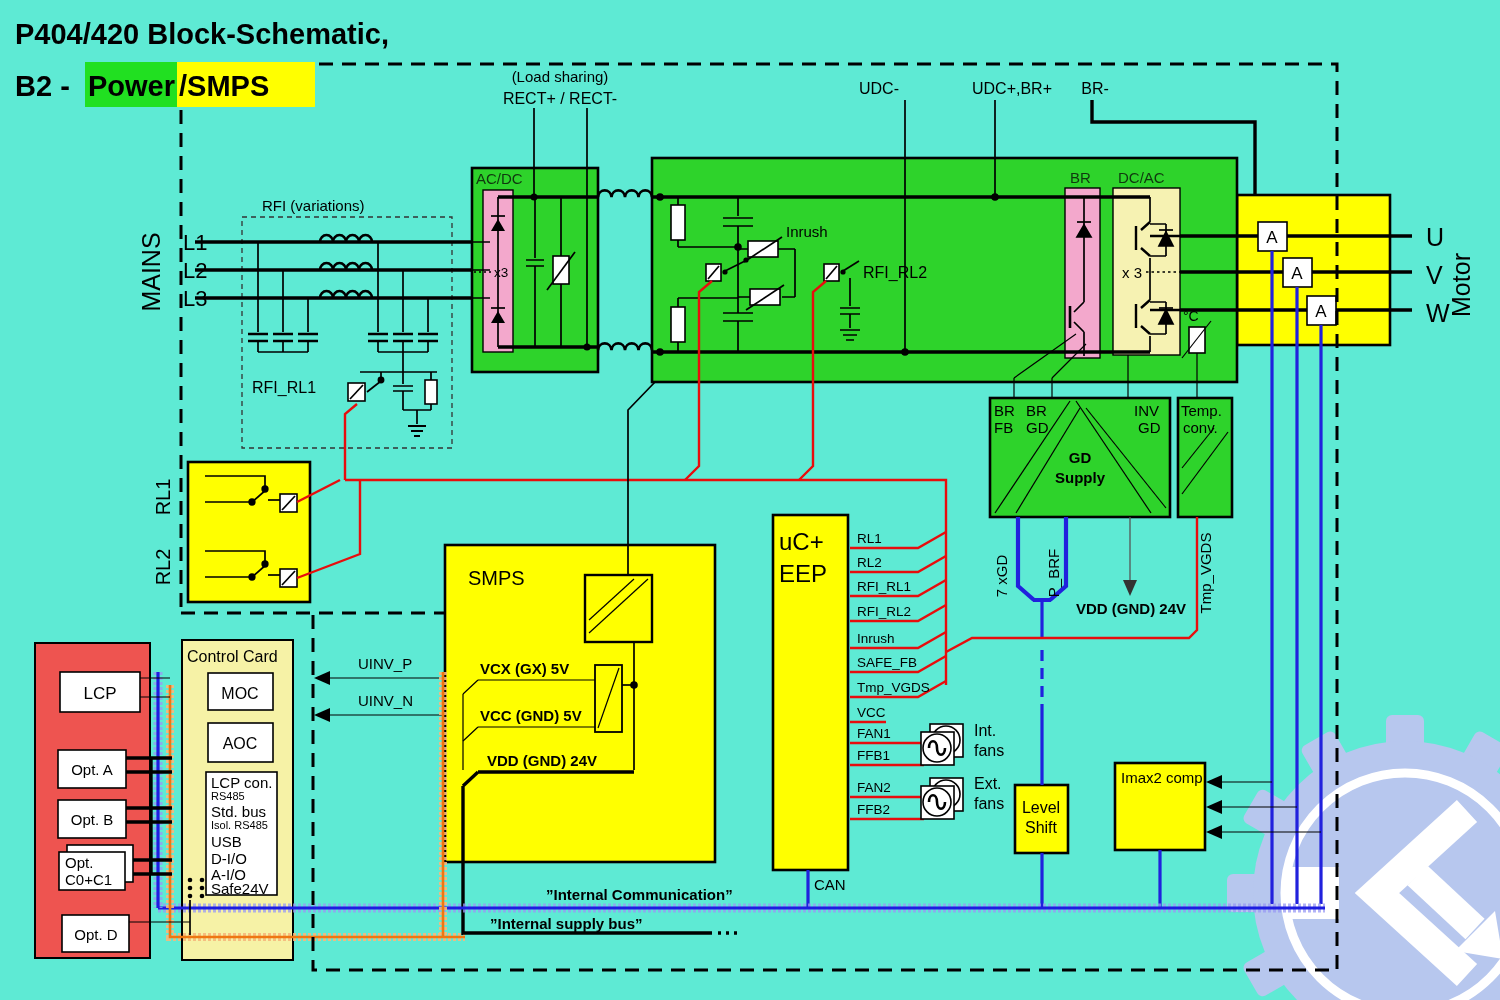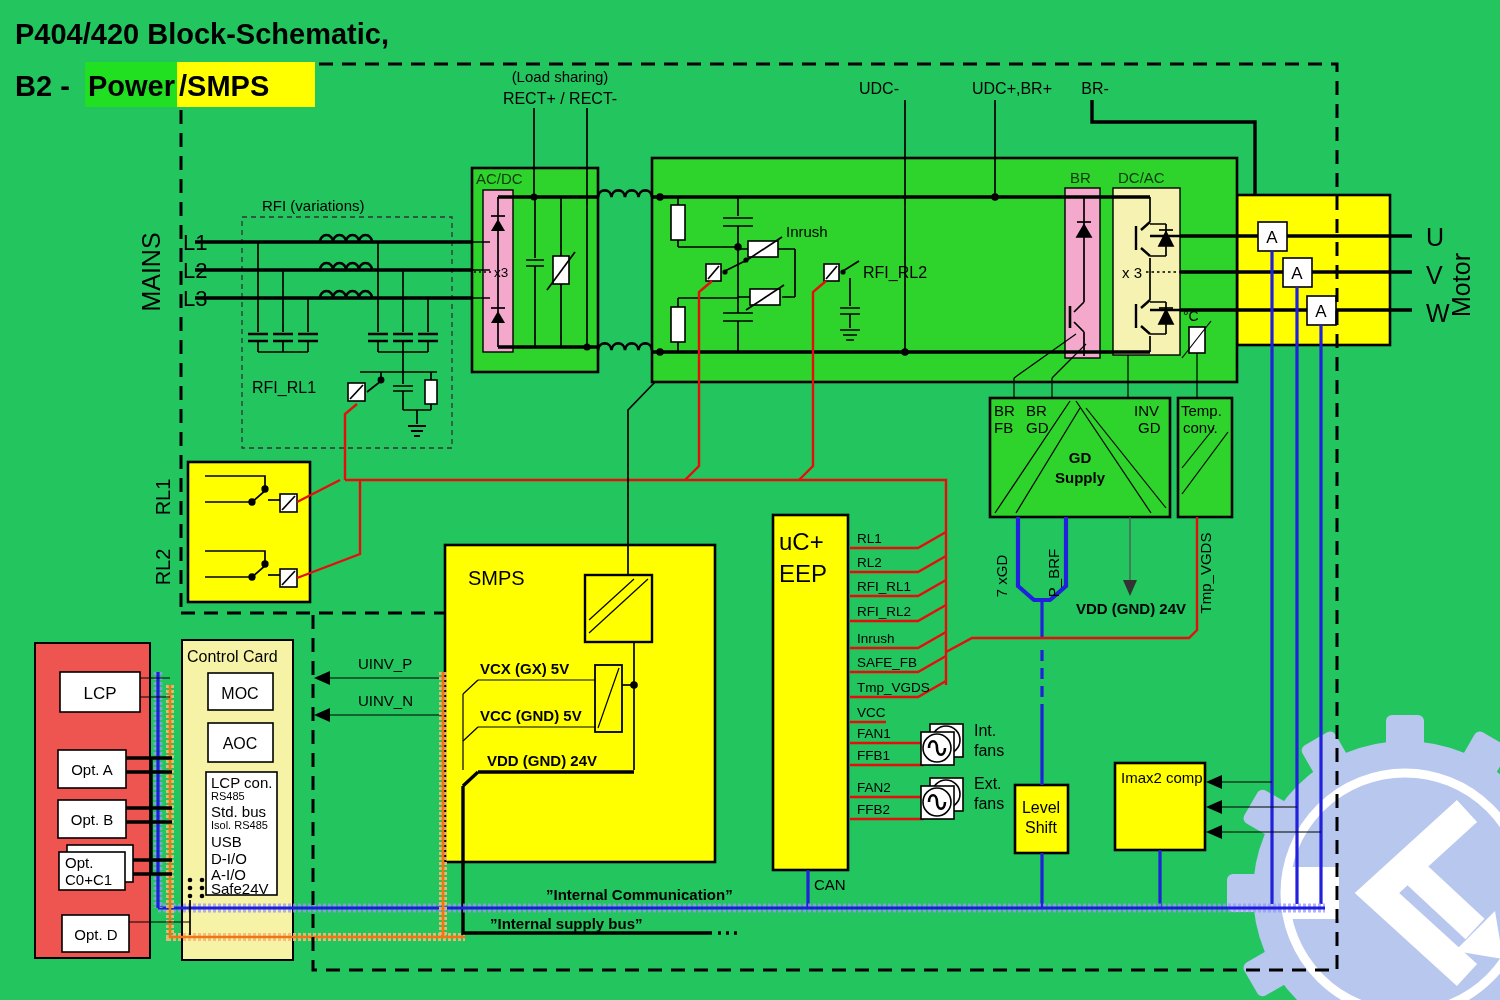--- a/index.html
+++ b/index.html
@@ -1,16 +1,16 @@
 <!DOCTYPE html>
 <html style="--c-green: #2ed32b; --c-yellow: #ffff00; --c-pink: #f3a8cc; --c-cream: #f6f2b2; --c-card: #f6f2a6; --c-panel: #ee5450; --c-red: #e80d0d; --c-blue: #2121dd; --c-orange: #ee7711; --c-gear: #b7c7ee;"><head>
 <meta charset="utf-8">
 <style>
   html,body{margin:0;padding:0;background:#fff;}
-  .stage{position:relative;width:1500px;height:1000px;background:#22c55e;overflow:hidden;}
+  .stage{position:relative;width:1500px;height:1000px;background:#5eead4;overflow:hidden;}
   svg{display:block;}
   text{font-family:"Liberation Sans","DejaVu Sans",sans-serif;fill:#000;}
   .t28b{font-size:29px;font-weight:bold;}
   .t26{font-size:25px;}
   .t22{font-size:22px;}
   .t20{font-size:20px;}
   .t24{font-size:24px;}
   .t17{font-size:17px;}
   .t16{font-size:16px;}
   .t15{font-size:15px;}

